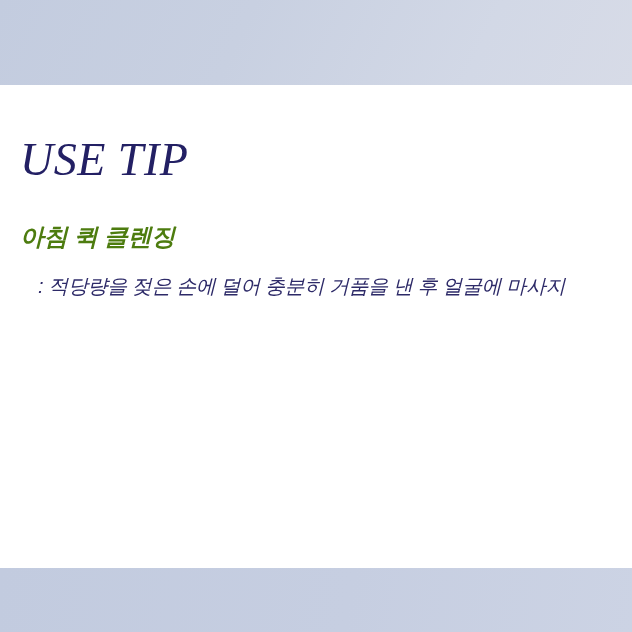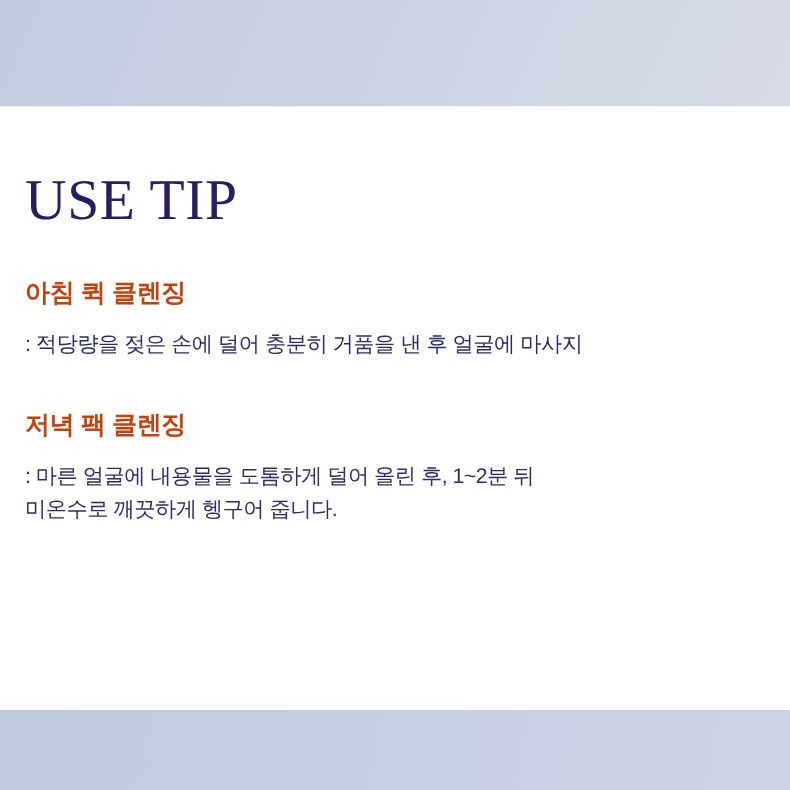--- a/index.html
+++ b/index.html
@@ -31,20 +31,21 @@
   }
   .band-bottom {
     height: 64px;
     background: linear-gradient(100deg, #c2cbdf 0%, #c6cee1 55%, #ccd3e4 100%);
   }
   .content {
     flex: 1 1 auto;
     position: relative;
     padding: 0 8px;
     box-sizing: border-box;
+    font-style: italic;
   }
   .page-title {
     position: absolute;
     left: 20px;
     top: 52px;
     margin: 0;
     font-family: "Liberation Serif", "DejaVu Serif", serif;
     font-size: 46px;
     font-weight: 400;
     letter-spacing: 0.5px;
@@ -60,30 +61,30 @@
   }
   .section {
     margin: 0 0 38px 0;
   }
   .section:last-child {
     margin-bottom: 0;
   }
   .section-heading {
     margin: 0 0 15px 0;
     font-family: "Liberation Sans", sans-serif;
-    font-size: 20px;
+    font-size: 24px;
     font-weight: 700;
     letter-spacing: -0.3px;
     line-height: 1.2;
-    color: #c2410c;
+    color: #4d7c0f;
   }
   .section-body {
-    margin: 0;
+    margin: 18px;
     font-family: "Liberation Sans", sans-serif;
-    font-size: 17px;
+    font-size: 20px;
     font-weight: 400;
     letter-spacing: -0.4px;
     line-height: 1.62;
     color: #2d2a68;
   }
   .section-body .line {
     display: block;
     white-space: nowrap;
   }
 </style>
@@ -100,26 +101,19 @@
 
     <div class="sections">
 
       <div class="section">
         <h2 class="section-heading">아침 퀵 클렌징</h2>
         <p class="section-body">
           <span class="line">: 적당량을 젖은 손에 덜어 충분히 거품을 낸 후 얼굴에 마사지</span>
         </p>
       </div>
 
-      <div class="section">
-        <h2 class="section-heading">저녁 팩 클렌징</h2>
-        <p class="section-body">
-          <span class="line">: 마른 얼굴에 내용물을 도톰하게 덜어 올린 후, 1~2분 뒤</span>
-          <span class="line">미온수로 깨끗하게 헹구어 줍니다.</span>
-        </p>
-      </div>
 
     </div>
   </div>
 
   <div class="band band-bottom"></div>
 
 </div>
 
 </body></html>

